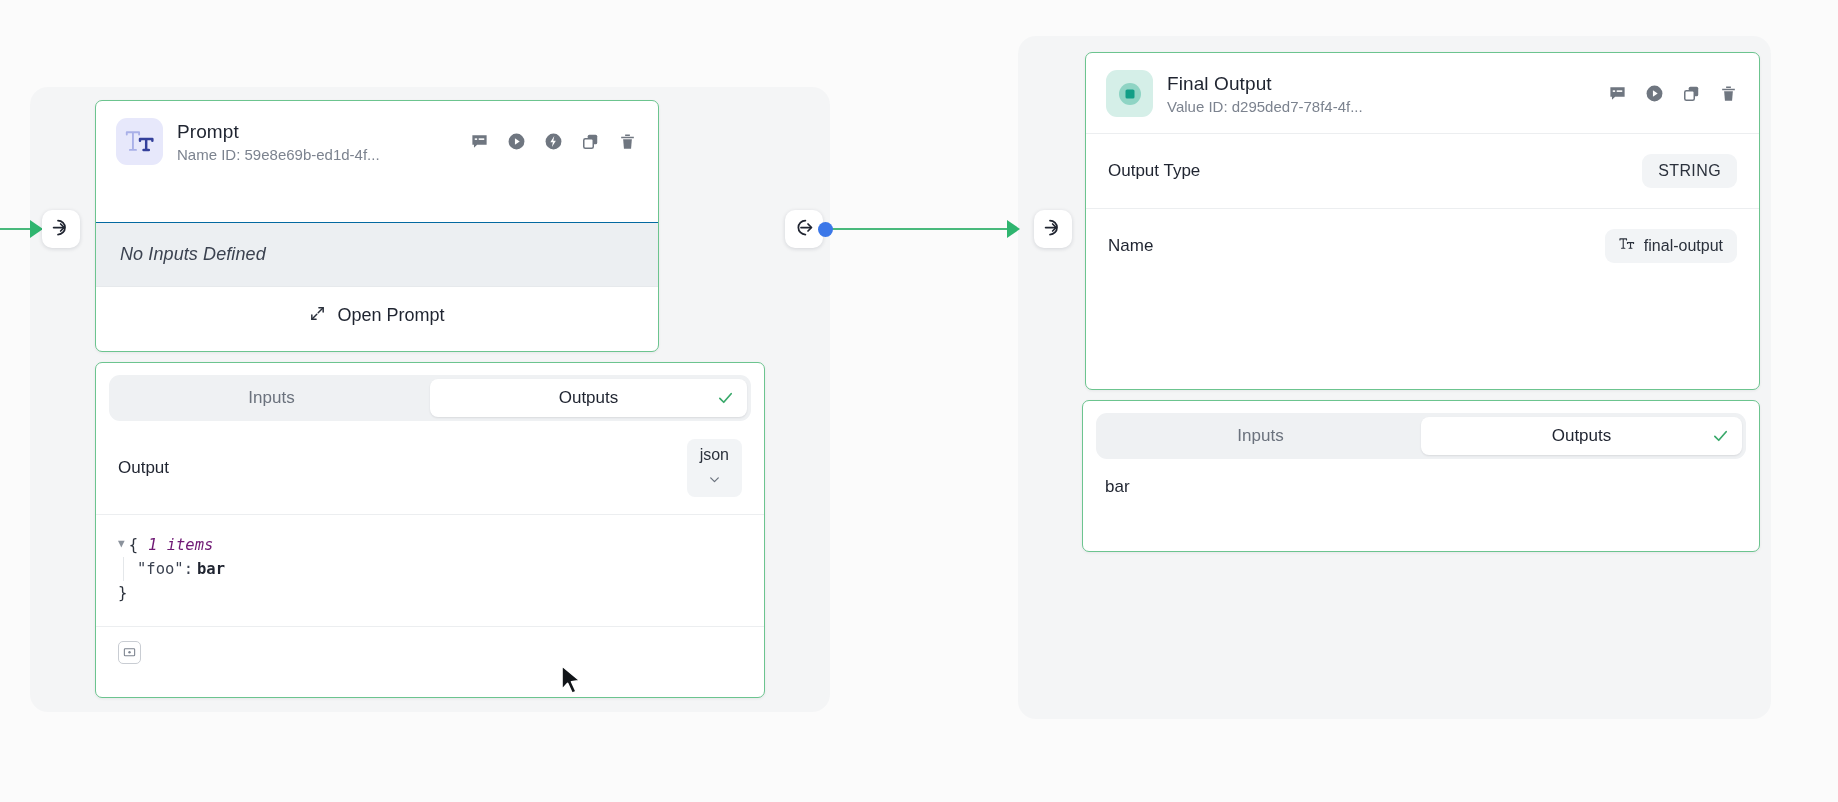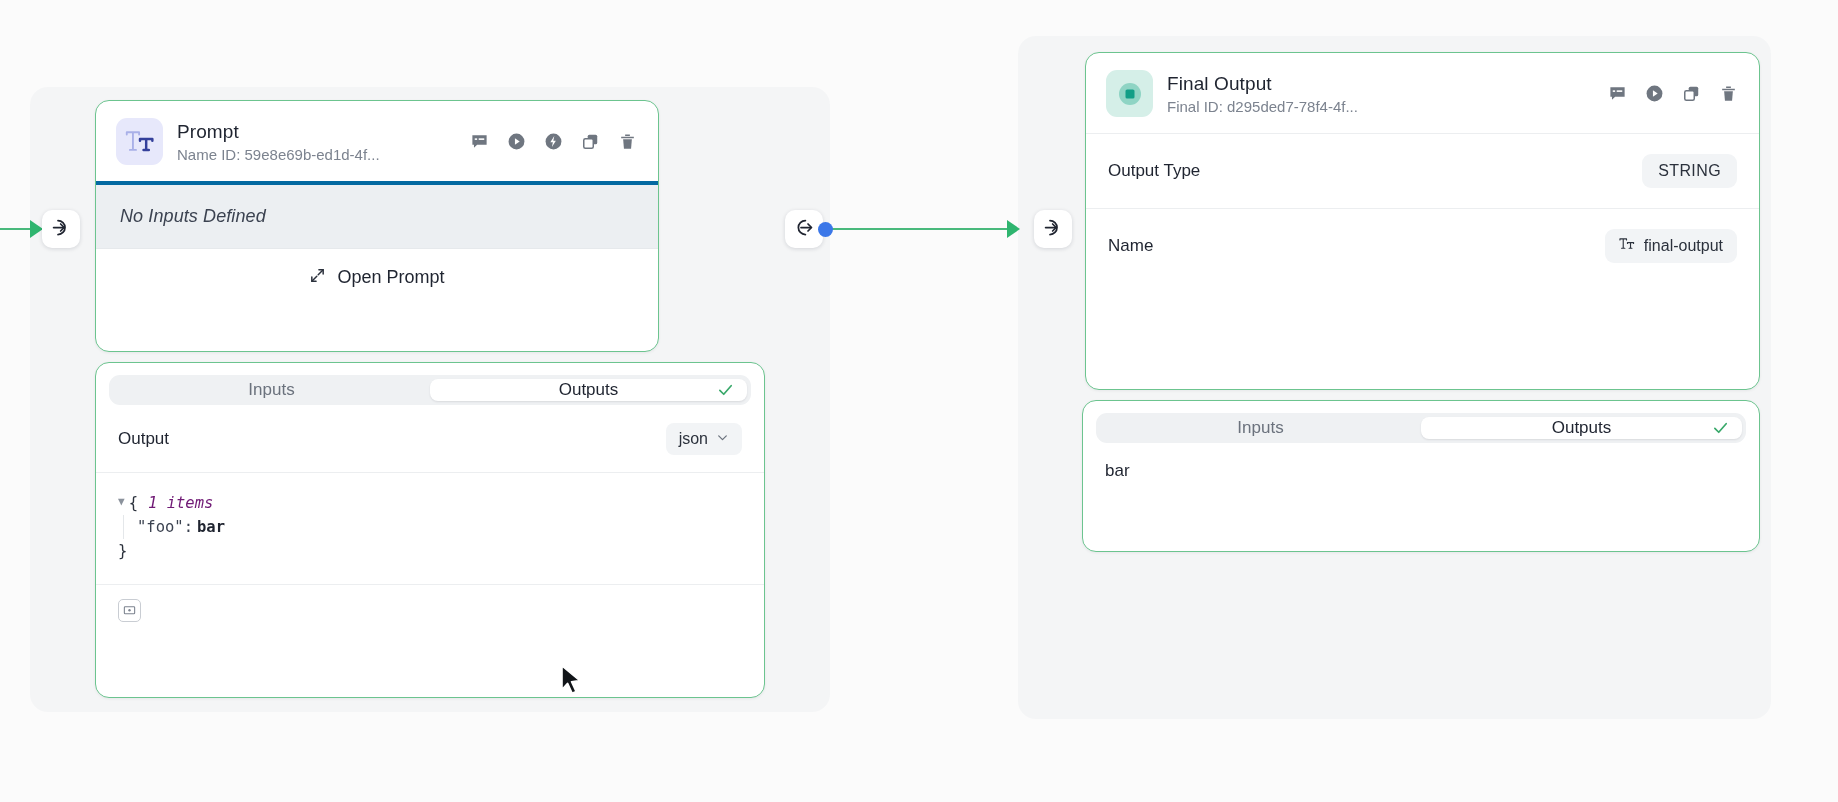--- a/index.html
+++ b/index.html
@@ -19,21 +19,21 @@
     border-radius: 18px;
   }
   #group-prompt   { left: 30px;  top: 87px;  width: 800px;  height: 625px; }
   #group-final    { left: 1018px; top: 36px; width: 753px;  height: 683px; }
 
   
   .node-card {
     position: absolute;
     background: #ffffff;
     border: 1.6px solid #6cc48f;
-    border-radius: 14px;
+    border-radius: 7px;
     box-shadow: 0 1px 3px rgba(16,24,40,.06);
     overflow: hidden;
   }
   #node-prompt       { left: 95px;  top: 100px; width: 564px; height: 252px; }
   #node-prompt-io    { left: 95px;  top: 362px; width: 670px; height: 336px; }
   #node-final        { left: 1085px; top: 52px; width: 675px; height: 338px; }
   #node-final-io     { left: 1082px; top: 400px; width: 678px; height: 152px; }
 
   
   .node-head {
@@ -62,37 +62,38 @@
   .act-icon {
     width: 21px; height: 21px;
     display: flex; align-items: center; justify-content: center;
     cursor: pointer; color: #6f7680;
   }
   .act-icon svg { display: block; }
 
   
   .no-inputs-band {
     background: #eceff2;
-    border-top: 4px solid #0369a1;
+    border-top: 1px solid #0369a1;
     border-bottom: 1px solid #e6e9ec;
     padding: 21px 24px;
+    margin-top: 41px;
   }
   .no-inputs-text {
     font-style: italic; font-size: 18px; color: #3b4250; letter-spacing: .1px;
   }
   .open-prompt-btn {
     display: flex; align-items: center; justify-content: center; gap: 11px;
     height: 57px; background: #fff; cursor: pointer;
     font-size: 18px; color: #1f2430;
   }
 
   
   .io-tabs {
     display: flex; background: #eff1f3; border-radius: 11px;
-    margin: 12px 13px 0 13px; padding: 4px; height: 30px;
+    margin: 12px 13px 0 13px; padding: 4px; height: 46px;
   }
   .io-tab {
     flex: 1 1 50%;
     display: flex; align-items: center; justify-content: center;
     font-size: 17px; color: #6b727d; border-radius: 8px; cursor: pointer;
     position: relative;
   }
   .io-tab.active {
     background: #ffffff; color: #1f2430;
     box-shadow: 0 1px 2px rgba(16,24,40,.10);
@@ -105,21 +106,21 @@
   
   .out-row {
     display: flex; align-items: center; justify-content: space-between;
     padding: 18px 22px 17px 22px;
     border-bottom: 1px solid #eceef0;
   }
   .out-label { font-size: 17px; color: #1f2430; }
   .type-pill {
     display: flex; align-items: center; gap: 8px;
     background: #f2f4f6; border-radius: 8px;
-    padding: 7px 13px; font-size: 16px; color: #2b313c; cursor: pointer;
+    padding: 7px 13px; font-size: 16px; color: #2b313c; cursor: pointer; flex-direction: column;
   }
 
   
   .json-view {
     padding: 18px 22px 14px 22px;
     font-family: "DejaVu Sans Mono", monospace;
     font-size: 15.5px; line-height: 1.55;
     border-bottom: 1px solid #eceef0;
     min-height: 112px;
   }
@@ -363,21 +364,21 @@
   <div id="node-final" class="node-card">
     <div class="node-head">
       <div class="node-glyph glyph-final">
         <svg width="30" height="30" viewBox="0 0 30 30">
           <circle cx="15" cy="15" r="11" fill="#8fd4c4"></circle>
           <rect x="10.5" y="10.5" width="9" height="9" rx="1.6" fill="#119e86"></rect>
         </svg>
       </div>
       <div class="node-titles">
         <div class="node-title">Final Output</div>
-        <div class="node-subtitle">Final ID:  d295ded7-78f4-4f...</div>
+        <div class="node-subtitle">Value ID:  d295ded7-78f4-4f...</div>
       </div>
       <div class="node-actions">
         <div class="act-icon">
           <svg width="19" height="19" viewBox="0 0 24 24" fill="#6f7680">
             <path d="M3 4h18v12H9l-4 4v-4H3z"></path>
             <rect x="6" y="8" width="3" height="2" fill="#fff"></rect>
             <rect x="11" y="8" width="7" height="2" fill="#fff"></rect>
           </svg>
         </div>
         <div class="act-icon">

